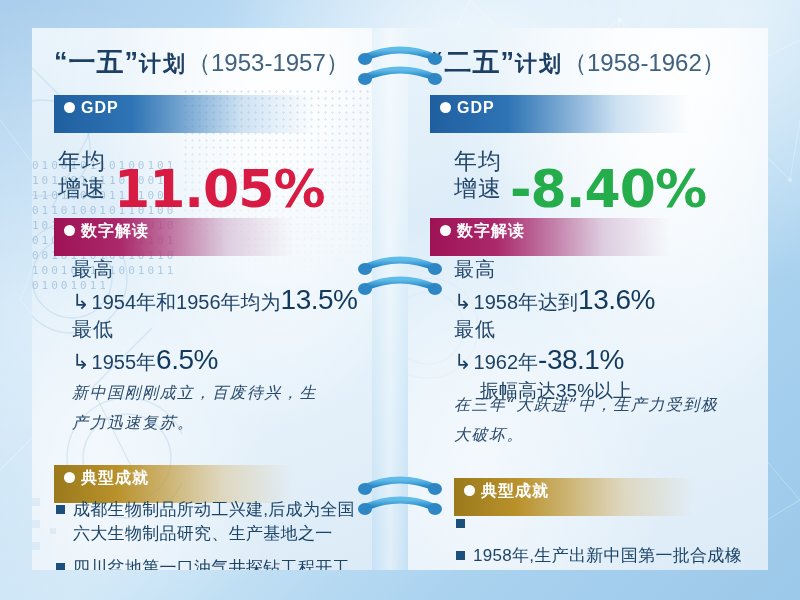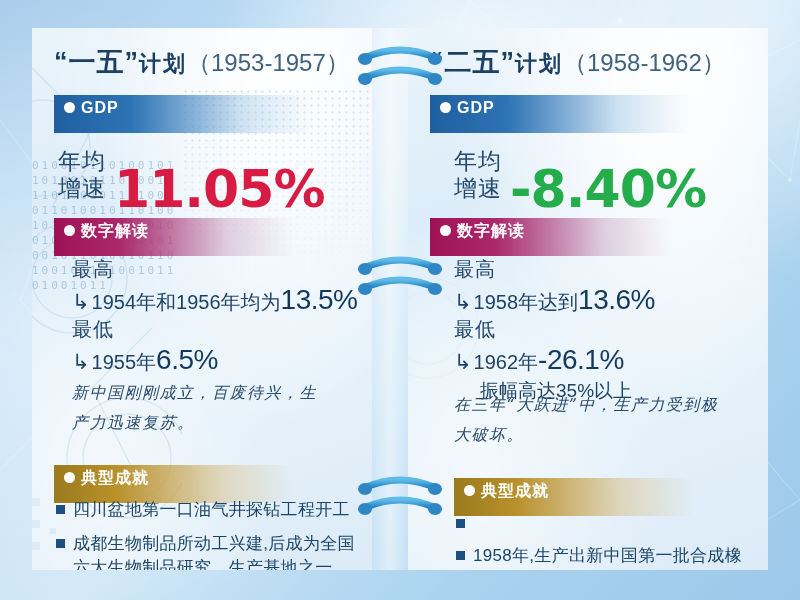--- a/index.html
+++ b/index.html
@@ -190,25 +190,25 @@
 
     <div class="note" style="left:40px;top:350px;width:256px;">新中国刚刚成立，百废待兴，生产力迅速复苏。</div>
 
     <div class="ribbon gold" style="left:22px;top:437px;width:230px;">
       <span class="bead"></span><span>典型成就</span>
     </div>
 
     <div class="ach" style="left:24px;top:470px;width:310px;">
       <div class="achitem">
         <div class="sq"></div>
-        <div class="achtxt">四川盆地第一口油气井探钻工程开工</div>
+        <div class="achtxt">成都生物制品所动工兴建,后成为全国六大生物制品研究、生产基地之一</div>
       </div>
       <div class="achitem">
         <div class="sq"></div>
-        <div class="achtxt">成都生物制品所动工兴建,后成为全国六大生物制品研究、生产基地之一</div>
+        <div class="achtxt">四川盆地第一口油气井探钻工程开工</div>
       </div>
     </div>
   </div>
 
   <div class="panel right">
     <div class="glow"></div>
     <svg class="tech" style="opacity:.25" viewBox="0 0 150 542">
       <g stroke="#9cc0dd" fill="none" stroke-opacity=".35" stroke-width="1.2">
         <circle cx="20" cy="300" r="50"></circle>
           <circle cx="20" cy="300" r="36"></circle>
@@ -242,21 +242,21 @@
         <span class="sm">1958年达到</span>
         <span class="big">13.6%</span>
       </div>
     </div>
 
     <div class="statblk" style="left:46px;top:288px;">
       <div class="statlabel">最低</div>
       <div class="statrow">
         <span class="arrow">↳</span>
         <span class="sm">1962年</span>
-        <span class="big">-26.1%</span>
+        <span class="big">-38.1%</span>
       </div>
       <div class="sub" style="margin-left:26px;">振幅高达35%以上</div>
     </div>
 
     <div class="note" style="left:46px;top:362px;width:270px;">在三年“大跃进”中，生产力受到极大破坏。</div>
 
     <div class="ribbon gold" style="left:46px;top:450px;width:230px;">
       <span class="bead"></span><span>典型成就</span>
     </div>
 

